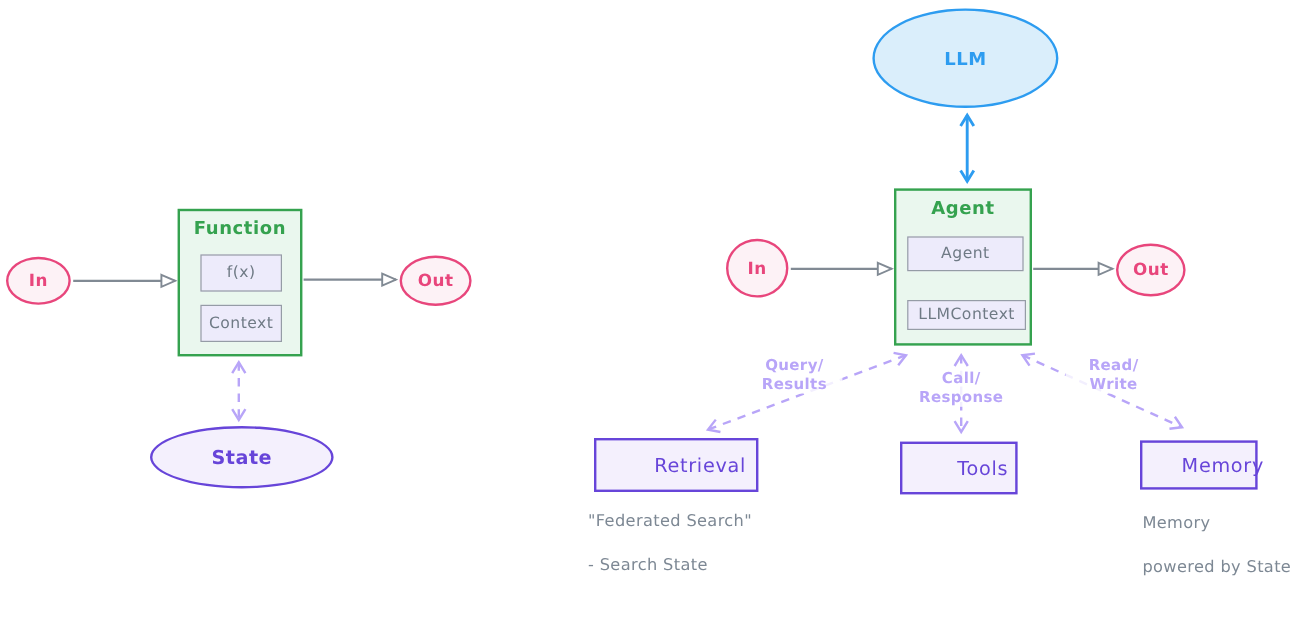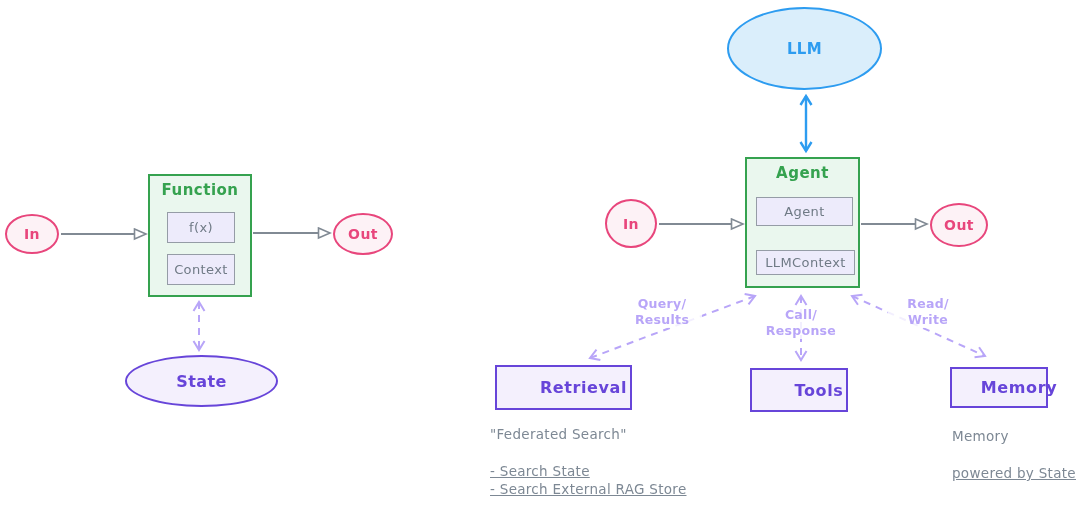--- a/index.html
+++ b/index.html
@@ -33,29 +33,29 @@
     font-size:15px;font-weight:600;letter-spacing:.5px;
   }
   .inner-box{
     position:absolute;box-sizing:border-box;border:1.6px solid var(--inner_border);background:var(--inner_fill);
     display:flex;align-items:center;justify-content:center;color:var(--inner_text);
     font-size:13px;letter-spacing:.4px;
   }
   .sub-box{
     position:absolute;box-sizing:border-box;border:2px solid var(--purple);background:var(--purple_fill);
     display:flex;align-items:center;justify-content:center;color:var(--purple);
-    font-size:16px;font-weight:700;letter-spacing:.6px;padding-left:40px;
+    font-size:16px;font-weight:400;letter-spacing:.6px;padding-left:40px;
   }
   .arrow-label{
     position:absolute;color:var(--violet_light);font-size:12.5px;font-weight:600;
     text-align:center;line-height:16px;letter-spacing:.3px;background:rgba(255,255,255,.82);
   }
   .notes{position:absolute;color:var(--note_text);font-size:13.5px;letter-spacing:.3px;}
   .notes .note-title{margin:0 0 21px 0;font-weight:500;}
-  .notes .note-item{line-height:17.5px;font-weight:500;text-decoration:underline;}
+  .notes .note-item{line-height:17.5px;font-weight:500;}
 </style>
 </head>
 <body>
 
 <div id="canvas">
 
   <svg class="arrow-layer" viewBox="0 0 1080 524">
     <defs>
       <marker id="triGray" markerUnits="userSpaceOnUse" markerWidth="15" markerHeight="13" viewBox="0 0 15 13" refX="13" refY="6.5" orient="auto">
         <path d="M1.5,1.5 L13,6.5 L1.5,11.5 Z" fill="#ffffff" stroke="#818a94" stroke-width="1.6"></path>
@@ -129,21 +129,20 @@
     <div>Write</div>
   </div>
 
   <div class="sub-box" style="left:495px;top:365px;width:137px;height:45px;">Retrieval</div>
   <div class="sub-box" style="left:750px;top:368px;width:98px;height:44px;">Tools</div>
   <div class="sub-box" style="left:950px;top:367px;width:98px;height:41px;">Memory</div>
 
   <div class="notes" style="left:490px;top:426px;">
     <div class="note-title">"Federated Search"</div>
     <div class="note-item">- Search State</div>
-    <div class="note-item">- Search External RAG Store</div>
   </div>
 
 
   <div class="notes" style="left:952px;top:428px;">
     <div class="note-title">Memory</div>
     <div class="note-item">powered by State</div>
   </div>
 
 </div>
 

